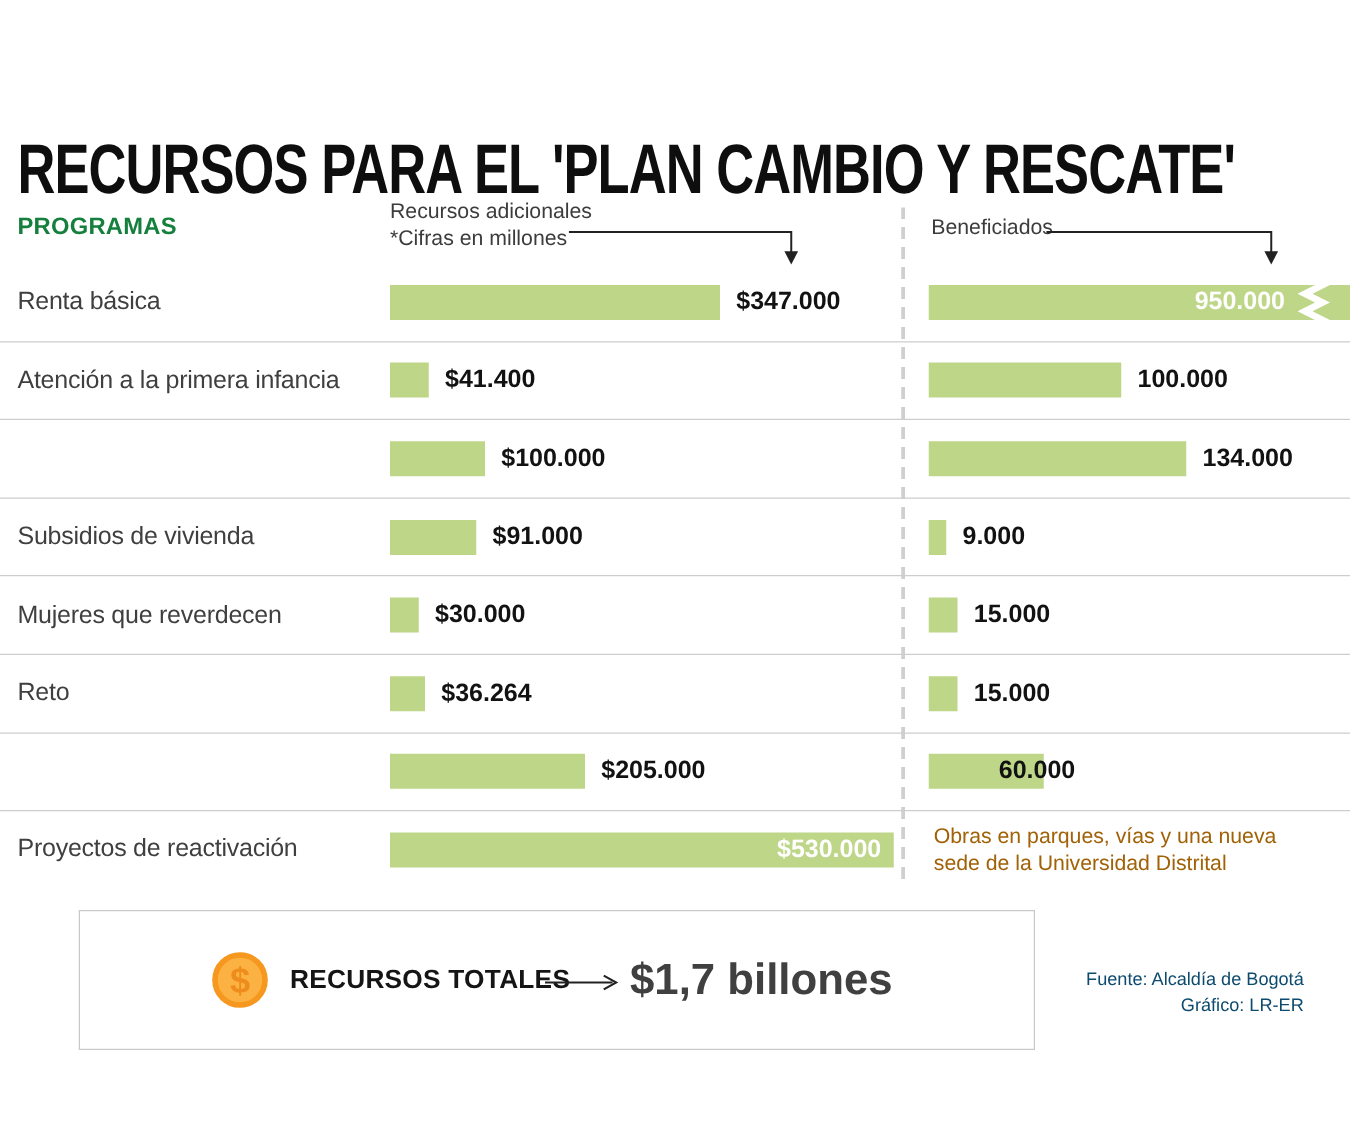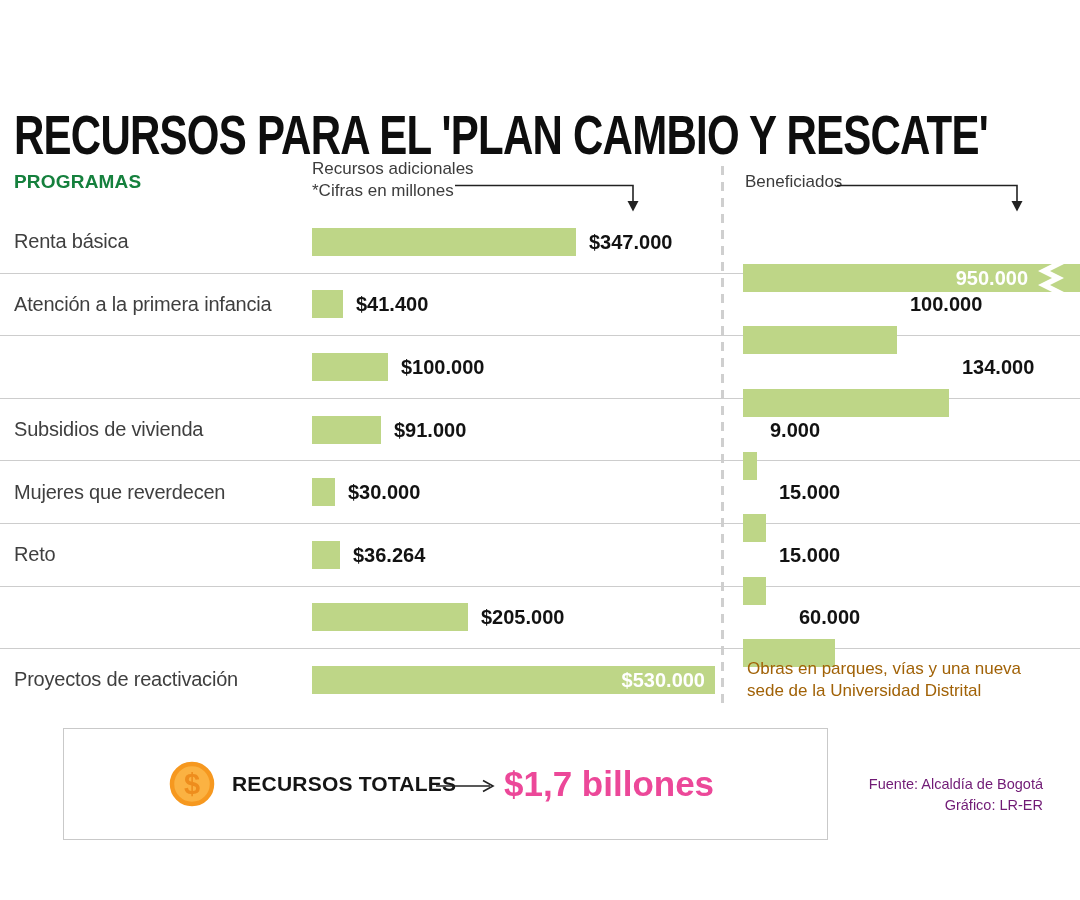--- a/index.html
+++ b/index.html
@@ -29,21 +29,21 @@
   .row:last-child { border-bottom:none; }
   .row-label {
     position:absolute; left:14px; top:0; height:100%; display:flex; align-items:center;
     font-size:20px; color:#3f3f3f; letter-spacing:-0.2px; white-space:nowrap;
   }
   .bar {
     position:absolute; top:50%; transform:translateY(-50%); height:28px;
     background:var(--green, #BED687);
   }
   .res-bar { left:312px; }
-  .ben-bar { left:743px;margin-top:36px; }
+  .ben-bar { left:743px; }
   .val {
     position:absolute; top:50%; transform:translateY(-50%);
     font-size:20px; font-weight:700; color:#121212; white-space:nowrap;
   }
   .inside-val {
     position:absolute; right:10px; top:50%; transform:translateY(-50%);
     font-size:20px; font-weight:700; color:#ffffff; white-space:nowrap;
   }
   .truncated .inside-val { right:52px; }
   .zigzag { position:absolute; right:16px; top:0; }
@@ -57,26 +57,26 @@
     border:1px solid #c9c9c9; background:#ffffff;
   }
   .coin { position:absolute; left:105px; top:32px; width:46px; height:46px; }
   .total-label {
     position:absolute; left:168px; top:0; height:100%; display:flex; align-items:center;
     font-size:21px; font-weight:700; color:#151515; letter-spacing:0.2px; white-space:nowrap;
   }
   .total-arrow { position:absolute; left:372px; top:50px; }
   .total-value {
     position:absolute; left:440px; top:0; height:100%; display:flex; align-items:center;
-    font-size:35px; font-weight:700; color:#ec4899; white-space:nowrap;
+    font-size:35px; font-weight:700; color:#404040; white-space:nowrap;
   }
   
   .source {
     position:absolute; right:37px; top:774px; text-align:right;
-    font-size:14.5px; color:#701a75; line-height:21px;
+    font-size:14.5px; color:#0c4a6e; line-height:21px;
   }
 </style>
 </head>
 <body>
 
 <div class="canvas">
 
   <h1 class="title">RECURSOS PARA EL 'PLAN CAMBIO Y RESCATE'</h1>
 
   <div class="programs-h">PROGRAMAS</div>

